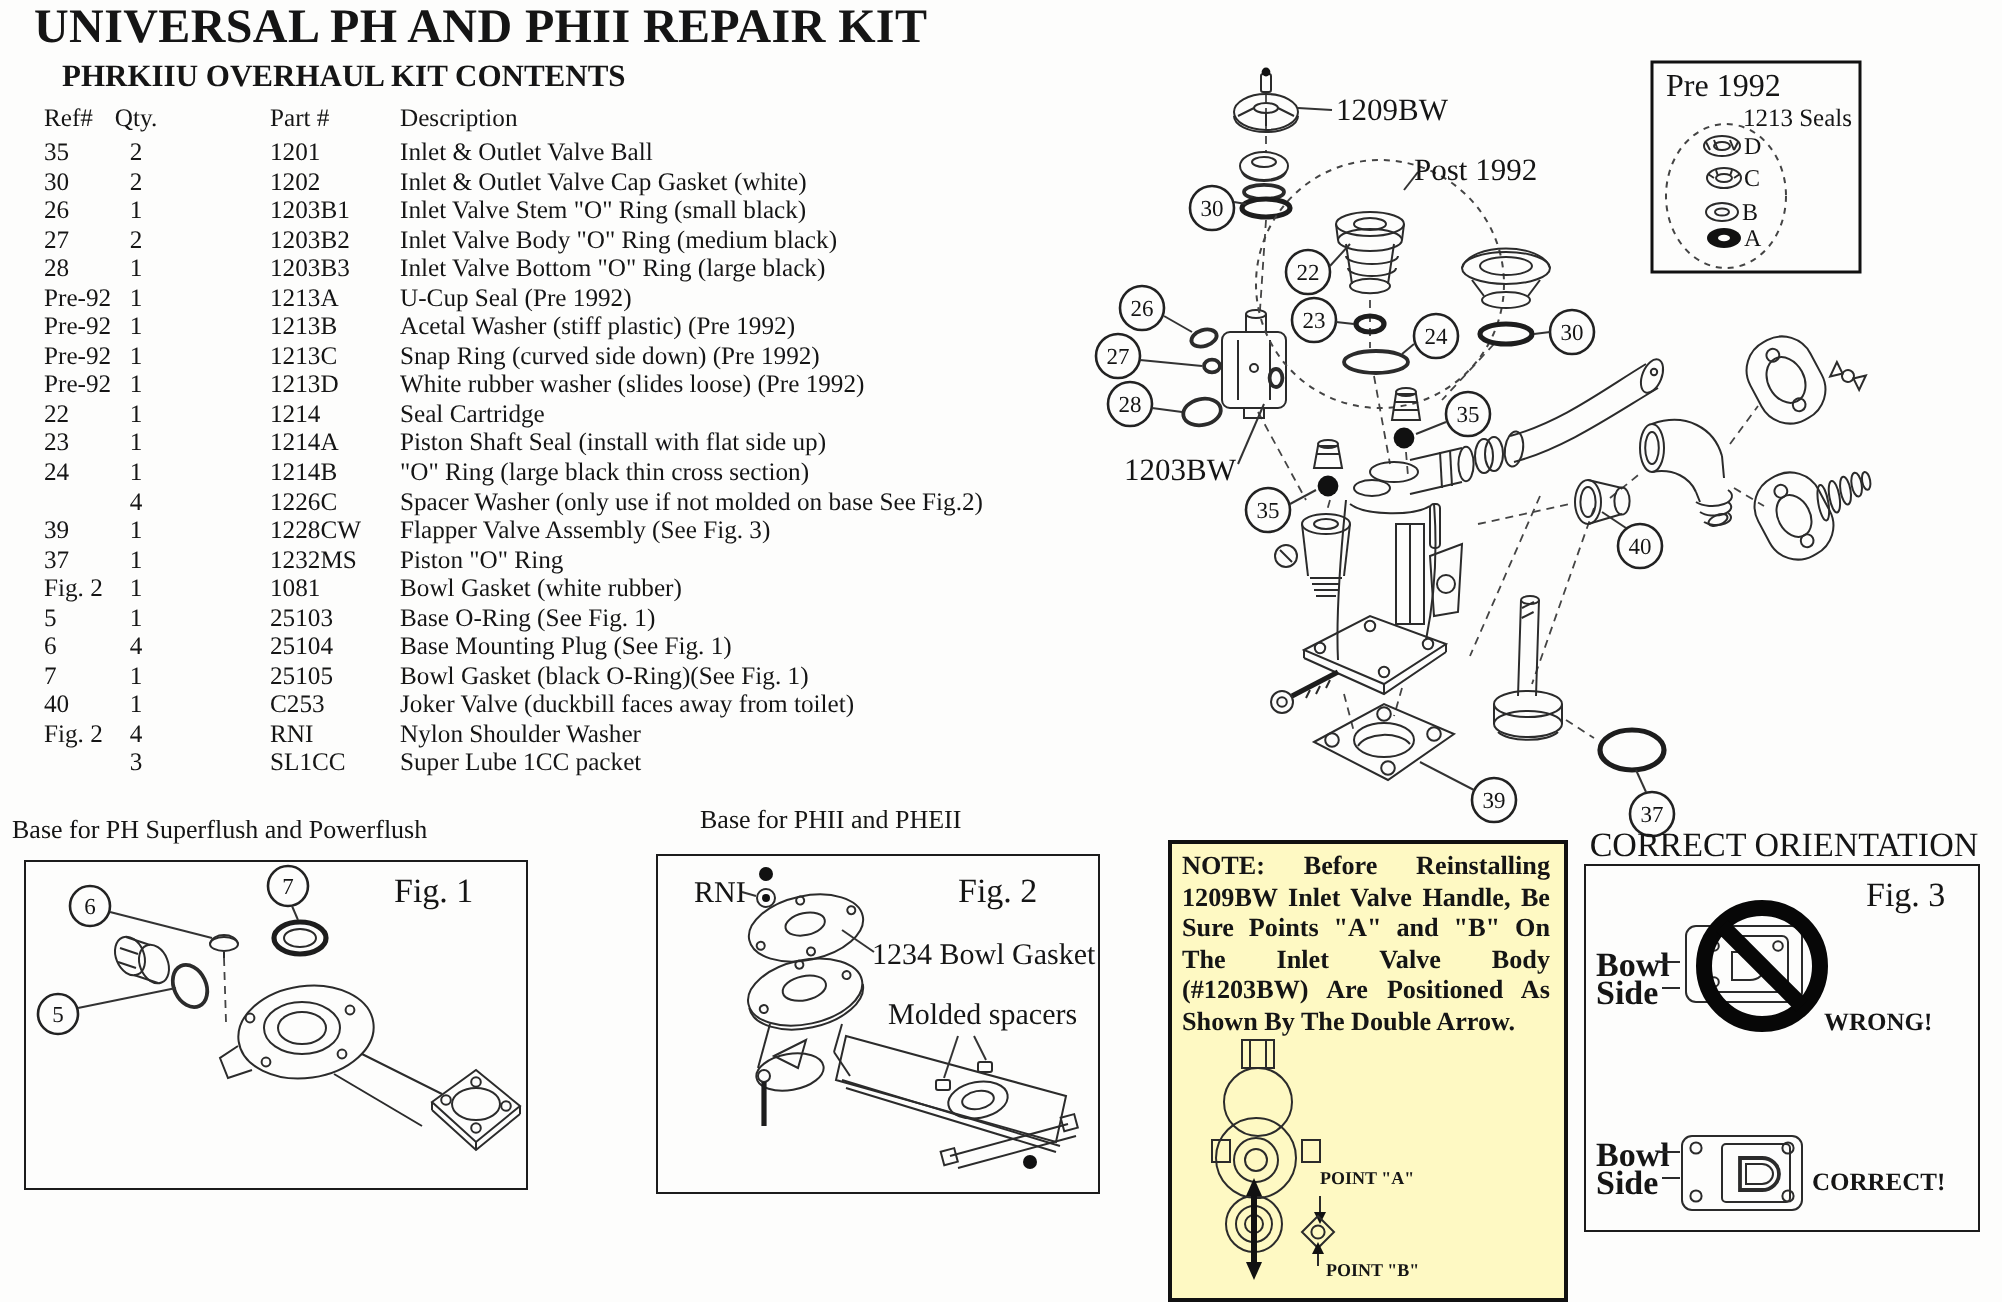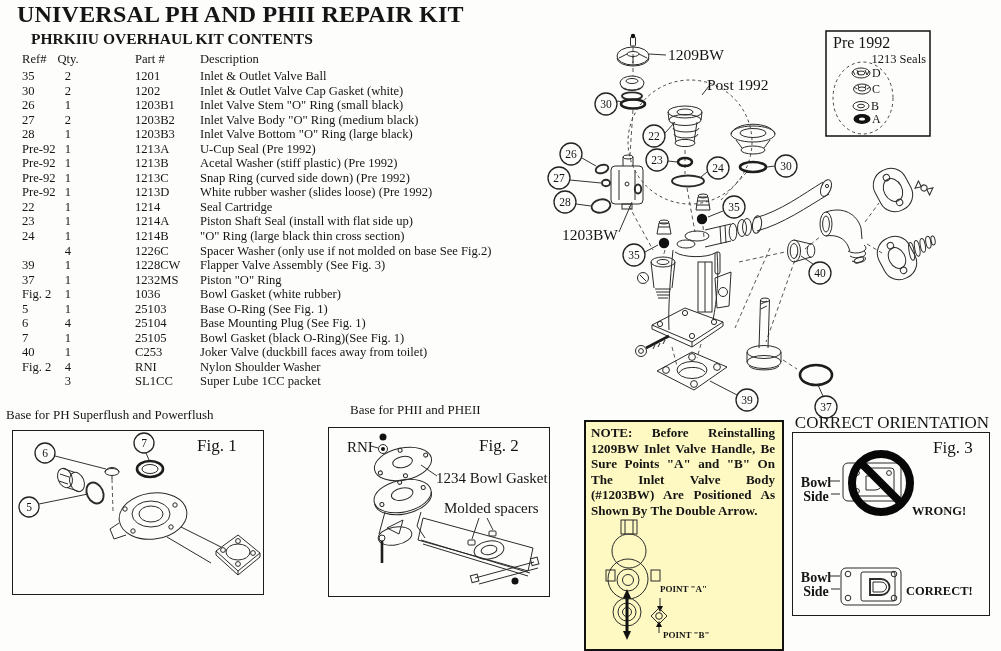--- a/index.html
+++ b/index.html
@@ -15,21 +15,21 @@
   .c-qty{position:absolute;left:45px;width:36px;text-align:center;}
   .c-part{position:absolute;left:130px;}
   .c-desc{position:absolute;left:195px;}
   .fig-head{font-size:13px;white-space:nowrap;}
   .figbox{border:1.6px solid #1c1c1c;background:#fdfdfc;}
   .notebox{border:2px solid #111;background:#fef9c3;}
   .notetxt{position:absolute;left:5px;top:3px;width:184px;font-size:13.1px;font-weight:bold;
            line-height:15.6px;text-align:justify;}
   .ptlabel{position:absolute;font-size:9px;font-weight:bold;white-space:nowrap;}
   .f3head{left:787px;width:210px;text-align:center;font-size:17px;line-height:18.5px;white-space:nowrap;}
-  .blab{font-size:14px;font-weight:bold;line-height:13.5px;width:36px;text-align:center;}
+  .blab{font-size:17px;font-weight:bold;line-height:13.5px;width:36px;}
   .wlab{font-size:12.5px;font-weight:bold;white-space:nowrap;}
   .figlab{font-size:17px;white-space:nowrap;}
   .sm-label{font-size:15px;white-space:nowrap;}
   svg{position:absolute;overflow:visible;}
   svg text{font-family:"Liberation Serif",serif;fill:#151515;}
   .ln{stroke:#2b2b2b;stroke-width:1;fill:none;}
   .ln2{stroke:#2b2b2b;stroke-width:1.9;fill:none;}
   .ln3{stroke:#1d1d1d;stroke-width:2.6;fill:none;}
   .ld{stroke:#333;stroke-width:1;fill:none;}
   .dsh{stroke:#444;stroke-width:.9;fill:none;stroke-dasharray:4 3;}
@@ -139,21 +139,21 @@
       </div>
       <div class="prow">
         <span class="c-ref">37</span>
         <span class="c-qty">1</span>
         <span class="c-part">1232MS</span>
         <span class="c-desc">Piston "O" Ring</span>
       </div>
       <div class="prow">
         <span class="c-ref">Fig. 2</span>
         <span class="c-qty">1</span>
-        <span class="c-part">1036</span>
+        <span class="c-part">1081</span>
         <span class="c-desc">Bowl Gasket (white rubber)</span>
       </div>
       <div class="prow">
         <span class="c-ref">5</span>
         <span class="c-qty">1</span>
         <span class="c-part">25103</span>
         <span class="c-desc">Base O-Ring (See Fig. 1)</span>
       </div>
       <div class="prow">
         <span class="c-ref">6</span>

